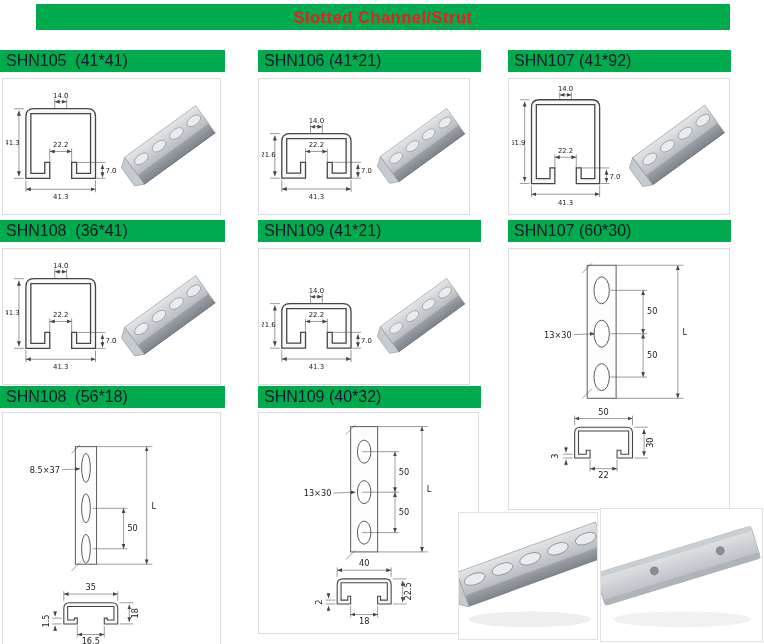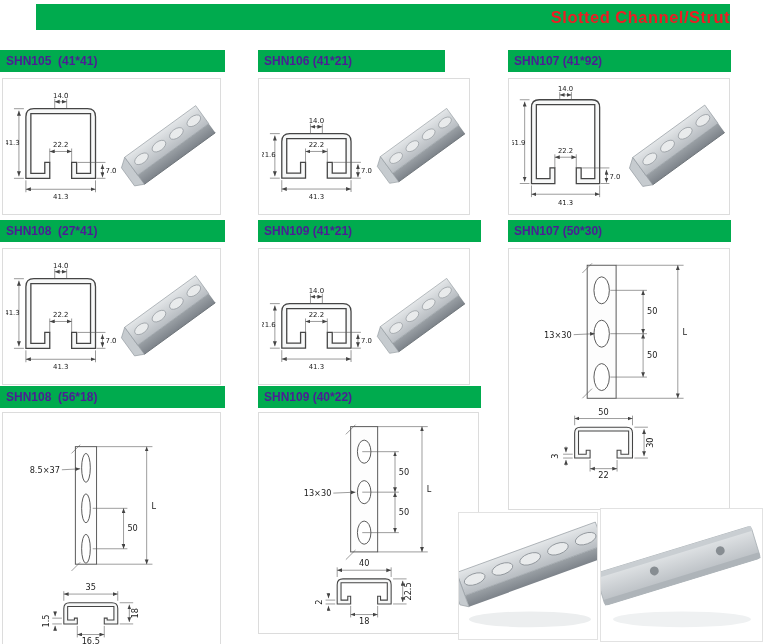--- a/index.html
+++ b/index.html
@@ -1,22 +1,22 @@
 <!DOCTYPE html>
 <html style="--green: #00AB4E; --red: #ED1C24;"><head>
 <meta charset="utf-8">
 <style>
   html,body{margin:0;padding:0;background:#fff}
   .page{position:relative;width:764px;height:644px;background:#fff;overflow:hidden;
         font-family:"Liberation Sans",sans-serif;color:#222}
   .banner{position:absolute;left:36px;top:4px;width:694px;height:26px;background:var(--green);
-          text-align:right;line-height:26px;font-size:16.5px;font-weight:bold;color:var(--red);
+          text-align:center;line-height:26px;font-size:16.5px;font-weight:bold;color:var(--red);
           letter-spacing:.5px}
-  .hdr{position:absolute;height:22px;background:var(--green);color:#4c1d95;font-weight:bold;
-       font-size:12px;line-height:22px;padding-left:6px;box-sizing:border-box}
+  .hdr{position:absolute;height:22px;background:var(--green);color:#0f172a;font-weight:normal;
+       font-size:16px;line-height:22px;padding-left:6px;box-sizing:border-box}
   .hdr span{white-space:pre}
   .bodybox{position:absolute;background:#fff;border:1px solid #dcdcdc;display:flex;
            align-items:center;justify-content:space-between;padding:0 3px;box-sizing:border-box}
   .photobox{position:absolute;background:#fff;border:1px solid #e2e2e2;box-sizing:border-box}
   svg{display:block}
   svg text{font-family:"DejaVu Sans",sans-serif}
   .d{font-size:7px;fill:#1a1a1a}
   .d2{font-size:8.5px;fill:#1a1a1a}
   .dim path,.dim line,line.dim,path.dim{stroke:#555;stroke-width:.6;fill:none}
   .prof{fill:#f7f8f8;stroke:#454545;stroke-width:1.3}
@@ -95,21 +95,21 @@
         </g>
       </g>
     </defs>
   </svg>
 
   <div class="banner">
     <span>Slotted Channel/Strut</span>
   </div>
 
   <div class="hdr" style="left:0;top:50px;width:225px"><span>SHN105  (41*41)</span></div>
-  <div class="hdr" style="left:258px;top:50px;width:187px"><span>SHN106 (41*21)</span></div>
+  <div class="hdr" style="left:258px;top:50px;width:223px"><span>SHN106 (41*21)</span></div>
   <div class="hdr" style="left:508px;top:50px;width:223px"><span>SHN107 (41*92)</span></div>
 
   <div class="bodybox" style="left:2px;top:78px;width:219px;height:137px">
     <svg width="116" height="125" viewBox="0 0 115 120">
       <use href="#prof41"></use>
       <use href="#dims41"></use>
       <text class="d" x="55" y="11" text-anchor="middle">14.0</text>
       <text class="d" x="6" y="59" text-anchor="middle">41.3</text>
       <text class="d" x="55" y="61" text-anchor="middle">22.2</text>
       <text class="d" x="100" y="87">7.0</text>
@@ -143,23 +143,23 @@
       <text class="d" x="6" y="62" text-anchor="middle">61.9</text>
       <text class="d" x="55" y="71" text-anchor="middle">22.2</text>
       <text class="d" x="100" y="97">7.0</text>
       <text class="d" x="55" y="124" text-anchor="middle">41.3</text>
     </svg>
     <svg width="98" height="128" viewBox="0 0 130 132">
         <use href="#strut3d"></use>
       </svg>
   </div>
 
-  <div class="hdr" style="left:0;top:220px;width:225px"><span>SHN108  (27*41)</span></div>
+  <div class="hdr" style="left:0;top:220px;width:225px"><span>SHN108  (36*41)</span></div>
   <div class="hdr" style="left:258px;top:220px;width:223px"><span>SHN109 (41*21)</span></div>
-  <div class="hdr" style="left:508px;top:220px;width:223px"><span>SHN107 (50*30)</span></div>
+  <div class="hdr" style="left:508px;top:220px;width:223px"><span>SHN107 (60*30)</span></div>
 
   <div class="bodybox" style="left:2px;top:248px;width:219px;height:137px">
     <svg width="116" height="125" viewBox="0 0 115 120">
       <use href="#prof41"></use>
       <use href="#dims41"></use>
       <text class="d" x="55" y="11" text-anchor="middle">14.0</text>
       <text class="d" x="6" y="59" text-anchor="middle">41.3</text>
       <text class="d" x="55" y="61" text-anchor="middle">22.2</text>
       <text class="d" x="100" y="87">7.0</text>
       <text class="d" x="55" y="113" text-anchor="middle">41.3</text>
@@ -213,21 +213,21 @@
         <line x1="137" y1="182" x2="137" y2="210" marker-start="url(#as)" marker-end="url(#ae)"></line>
       </g>
       <text class="d2" x="95" y="167" text-anchor="middle">50</text>
       <text class="d2" transform="rotate(-90 48 210)" x="48" y="210" text-anchor="middle">3</text>
       <text class="d2" x="95" y="233" text-anchor="middle">22</text>
       <text class="d2" transform="rotate(-90 146 196)" x="146" y="196" text-anchor="middle">30</text>
     </svg>
   </div>
 
   <div class="hdr" style="left:0;top:386px;width:225px"><span>SHN108  (56*18)</span></div>
-  <div class="hdr" style="left:258px;top:386px;width:223px"><span>SHN109 (40*22)</span></div>
+  <div class="hdr" style="left:258px;top:386px;width:223px"><span>SHN109 (40*32)</span></div>
 
   <div class="bodybox" style="left:2px;top:412px;width:219px;height:262px">
     <svg width="217" height="220" viewBox="0 0 219 220">
       <rect class="strip" x="72" y="10" width="22" height="122"></rect>
       <path class="dim" d="M68,17l9,-9M68,139l9,-9"></path>
       <ellipse class="slot" cx="83" cy="32" rx="4.5" ry="15"></ellipse>
       <ellipse class="slot" cx="83" cy="74" rx="4.5" ry="15"></ellipse>
       <ellipse class="slot" cx="83" cy="116" rx="4.5" ry="15"></ellipse>
       <line class="dim" x1="58" y1="34" x2="77" y2="33" marker-end="url(#ae)"></line>
       <text class="d2" x="56" y="37" text-anchor="end">8.5×37</text>

